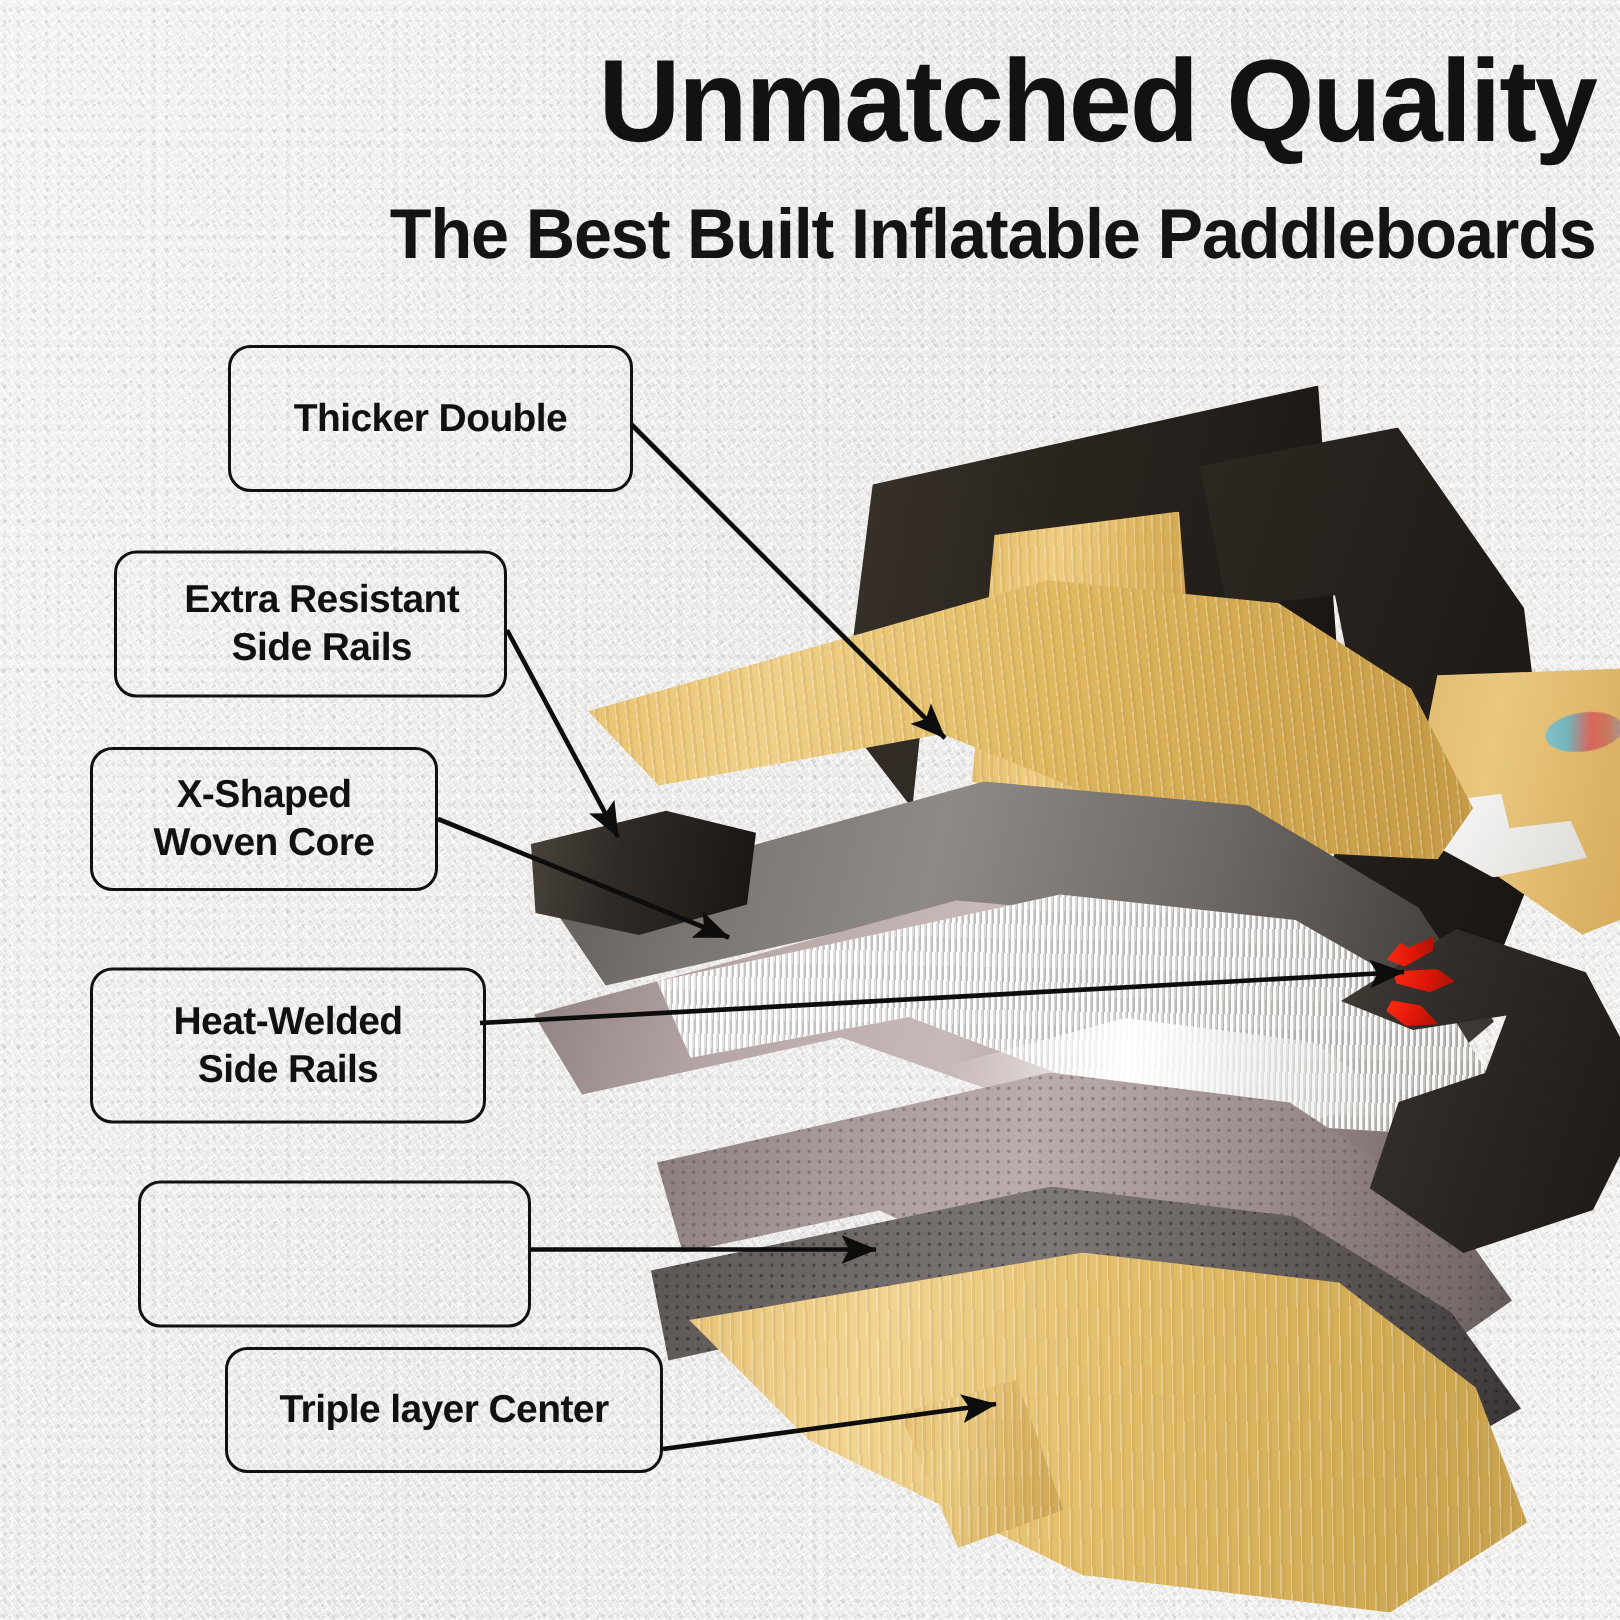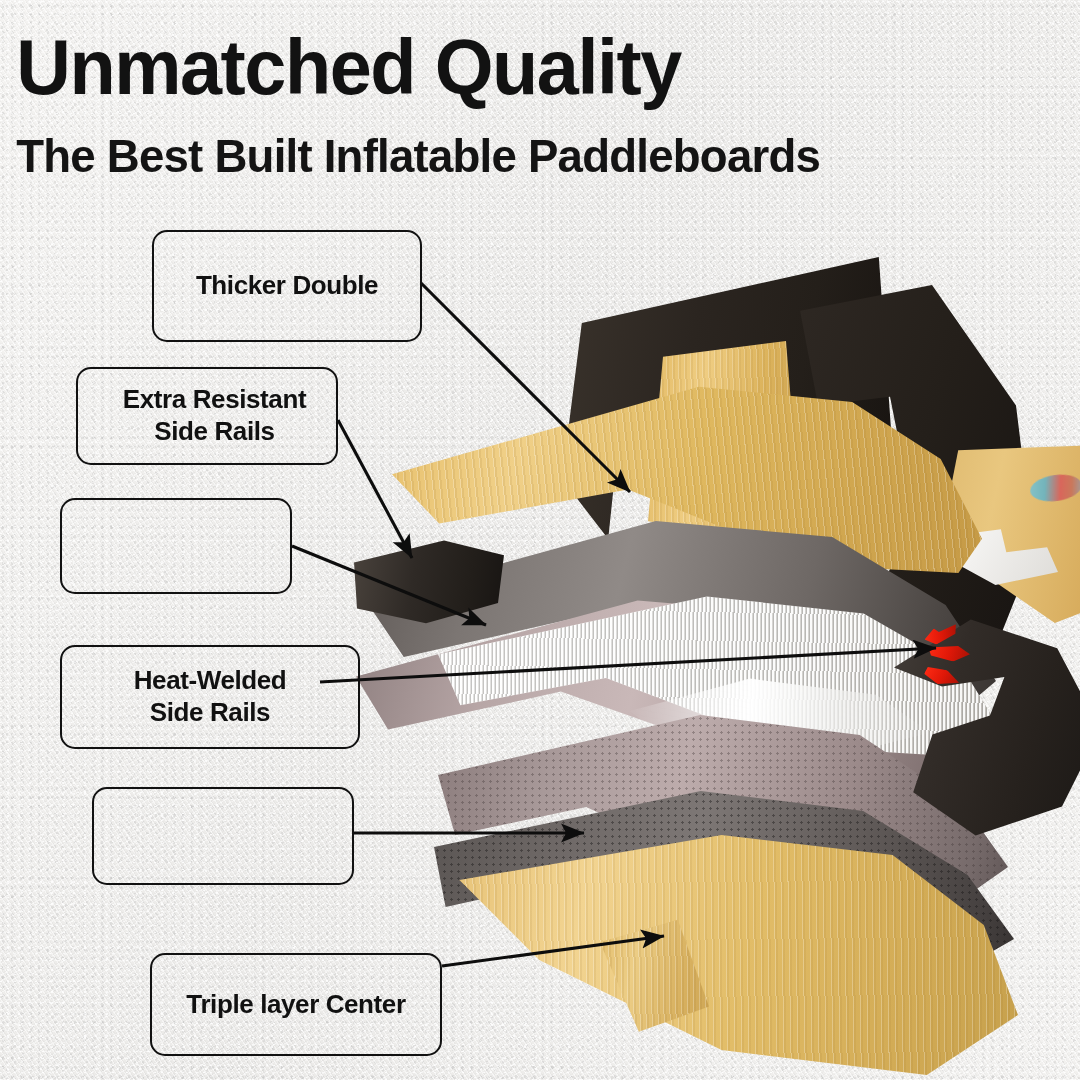--- a/index.html
+++ b/index.html
@@ -27,21 +27,21 @@
   }
   #bg-noise{
     position:absolute;inset:0;
     background-image:
       repeating-linear-gradient(57deg, rgba(255,255,255,.5) 0 1px, rgba(0,0,0,.018) 1px 2px, transparent 2px 4px),
       repeating-linear-gradient(-31deg, rgba(255,255,255,.42) 0 1px, rgba(0,0,0,.014) 1px 2px, transparent 2px 5px);
     mix-blend-mode:normal;pointer-events:none;
   }
 
   
-  #headings{position:absolute;left:0;right:0;top:28px;text-align:left;}
+  #headings{position:absolute;left:0;right:0;top:28px;text-align:right;}
   #title{
     font-size:78px;font-weight:900;color:#121212;letter-spacing:-1.5px;
     line-height:1.0;margin:0;
     font-family:"Liberation Sans","DejaVu Sans",sans-serif;
     transform:scaleX(.97);
   }
   #subtitle{
     font-size:47px;font-weight:900;color:#141414;letter-spacing:-.8px;
     line-height:1.0;margin:26px 0 0 0;
     transform:scaleX(.97);
@@ -58,26 +58,26 @@
     font-weight:900;
     font-size:26px;
     line-height:1.22;
     letter-spacing:-.4px;
     padding:11px 14px;
     box-sizing:border-box;
     display:flex;align-items:center;justify-content:center;
   }
   .callout span{display:block;}
 
-  #cal0{left:152px;top:230px;width:270px;height:112px;}
+  #cal0{left:152px;top:230px;width:270px;height:98px;}
   #cal1{left:76px; top:367px;width:262px;height:98px;padding-left:29px;}
   #cal2{left:60px; top:498px;width:232px;height:96px;}
-  #cal3{left:60px; top:645px;width:300px;height:104px;}
+  #cal3{left:60px; top:645px;width:264px;height:104px;}
   #cal4{left:92px; top:787px;width:262px;height:98px;}
-  #cal5{left:150px;top:953px;width:292px;height:103px;}
+  #cal5{left:150px;top:898px;width:292px;height:84px;}
 
   
   #arrows{position:absolute;left:0;top:0;width:1080px;height:1080px;pointer-events:none;}
 
   
   #product{
     position:absolute;left:330px;top:245px;width:750px;height:740px;
   }
   .layer{position:absolute;}
 
@@ -332,20 +332,22 @@
   </div>
 </div>
 <div class="callout" id="cal1">
   <div>
     <span>Extra Resistant</span>
     <span>Side Rails</span>
   </div>
 </div>
 <div class="callout" id="cal2">
   <div>
+    <span>X-Shaped</span>
+    <span>Woven Core</span>
   </div>
 </div>
 <div class="callout" id="cal3">
   <div>
     <span>Heat-Welded</span>
     <span>Side Rails</span>
   </div>
 </div>
 <div class="callout" id="cal4">
   <div>

